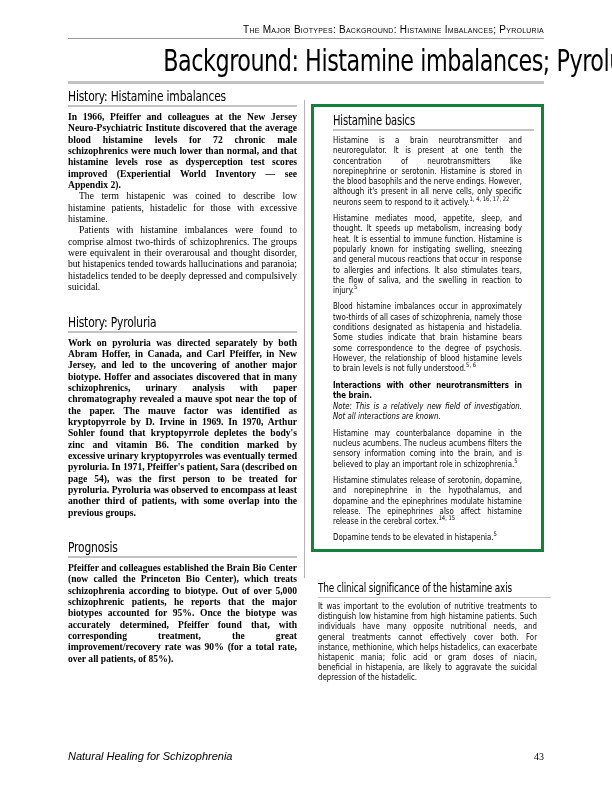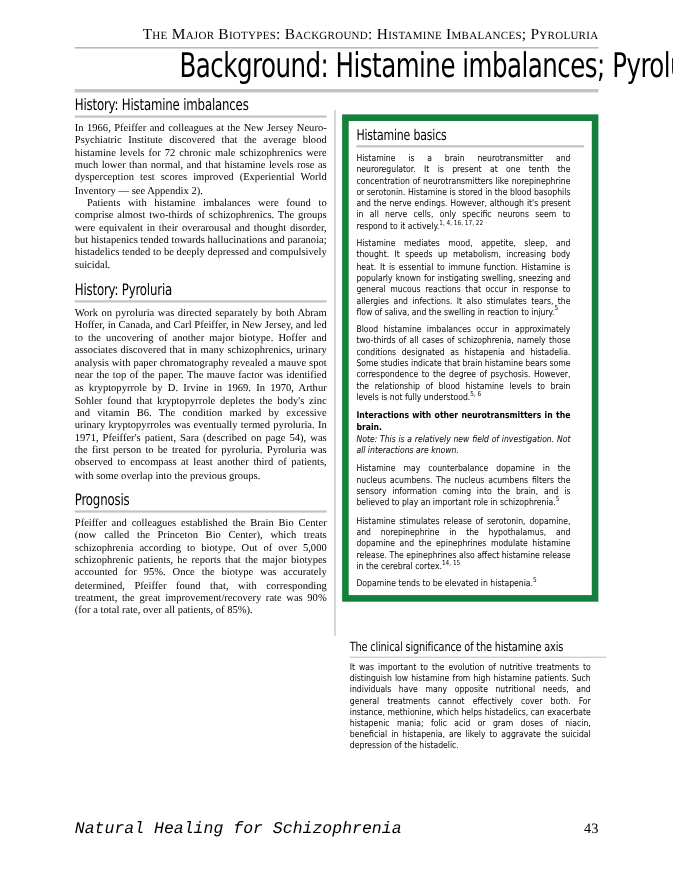--- a/index.html
+++ b/index.html
@@ -16,23 +16,23 @@
 
   .page { position: absolute; inset: 0; }
 
   
   .runhead-wrap {
     position: absolute;
     left: 68px; top: 24px; width: 476px;
     text-align: right;
   }
   .runhead {
-    font-family: Liberation Serif, serif;
+    font-family: Liberation Sans, sans-serif;
     font-variant: small-caps;
-    font-size: 14px;
+    font-size: 10px;
     letter-spacing: 0.25px;
     white-space: nowrap;
     padding-bottom: 2px;
   }
   .runhead-rule {
     border-bottom: 1px solid #9a9a9a;
     width: 476px;
     height: 0;
     margin-top: 1px;
   }
@@ -85,38 +85,38 @@
     transform: scaleX(0.82);
     transform-origin: left center;
     white-space: nowrap;
     padding-bottom: 1px;
   }
   .sec-rule {
     border-bottom: 2.5px solid #c3c3c3;
     margin: 0 0 4px 0;
   }
   .sec-block { margin-bottom: 2px; }
-  .sec-block.spaced { margin-top: 9px; }
+  .sec-block.spaced { margin-top: 21px; }
 
   
   .bodytext p {
     margin: 0;
     font-family: "Liberation Serif", serif;
     font-size: 9.6px;
     line-height: 11.35px;
     text-align: justify;
     text-indent: 11px;
     hyphens: auto;
   }
-  .bodytext p.noindent { text-indent: 0; }
+  .bodytext p.noindent { text-indent: 0; font-weight: bold; }
 
   
   .sidebox {
-    border: 6px solid #15803d;
-    padding: 5px 7px 6px 7px;
+    border: 3px solid #15803d;
+    padding: 5px 7px 6px 19px;
     background: #ffffff;
   }
   .sidebox .sec-head { font-size: 13.5px; }
   .sidebox .sec-rule { border-bottom: 2px solid #c3c3c3; margin-bottom: 4px; }
   .sidebox-body p {
     margin: 0 0 6px 0;
     font-family: "DejaVu Sans Condensed", "Liberation Sans Narrow", "Liberation Sans", sans-serif;
     font-size: 8.3px;
     line-height: 10.3px;
     text-align: justify;
@@ -141,27 +141,27 @@
   .box-bottom-right .sec-rule { border-bottom: 1.5px solid #c3c3c3; margin-bottom: 3px; }
   .box-bottom-right .sidebox-body p { font-size: 8.3px; line-height: 10.2px; }
 
   
   .footer {
     position: absolute;
     left: 68px; bottom: 30px; width: 476px;
     display: flex; align-items: baseline; justify-content: space-between;
   }
   .footer-title {
-    font-family: Liberation Mono, monospace;
+    font-family: Liberation Sans, sans-serif;
     font-style: italic;
-    font-size: 15px;
+    font-size: 11px;
   }
   .footer-page {
     font-family: "Liberation Serif", serif;
-    font-size: 13px;
+    font-size: 10px;
   }
 </style>
 </head>
 <body>
 
 <div class="page">
 
   <div class="runhead-wrap">
     <div class="runhead">The Major Biotypes: Background: Histamine Imbalances; Pyroluria</div>
     <div class="runhead-rule"></div>
@@ -174,20 +174,21 @@
 
   <div class="col-divider"></div>
 
   <div class="col-left">
 
     <div class="sec-block">
       <div class="sec-head">History: Histamine imbalances</div>
       <div class="sec-rule"></div>
       <div class="bodytext">
         <p class="noindent">In 1966, Pfeiffer and colleagues at the New Jersey Neuro-Psychiatric Institute discovered that the average blood histamine levels for 72 chronic male schizophrenics were much lower than normal, and that histamine levels rose as dysperception test scores improved (Experiential World Inventory — see Appendix 2).</p>
+        <p>The term histapenic was coined to describe low histamine patients, histadelic for those with excessive histamine.</p>
         <p>Patients with histamine imbalances were found to comprise almost two-thirds of schizophrenics. The groups were equivalent in their overarousal and thought disorder, but histapenics tended towards hallucinations and paranoia; histadelics tended to be deeply depressed and compulsively suicidal.</p>
       </div>
     </div>
 
     <div class="sec-block spaced">
       <div class="sec-head">History: Pyroluria</div>
       <div class="sec-rule"></div>
       <div class="bodytext">
         <p class="noindent">Work on pyroluria was directed separately by both Abram Hoffer, in Canada, and Carl Pfeiffer, in New Jersey, and led to the uncovering of another major biotype. Hoffer and associates discovered that in many schizophrenics, urinary analysis with paper chromatography revealed a mauve spot near the top of the paper. The mauve factor was identified as kryptopyrrole by D. Irvine in 1969. In 1970, Arthur Sohler found that kryptopyrrole depletes the body's zinc and vitamin B6. The condition marked by excessive urinary kryptopyrroles was eventually termed pyroluria. In 1971, Pfeiffer's patient, Sara (described on page 54), was the first person to be treated for pyroluria. Pyroluria was observed to encompass at least another third of patients, with some overlap into the previous groups.</p>
       </div>

